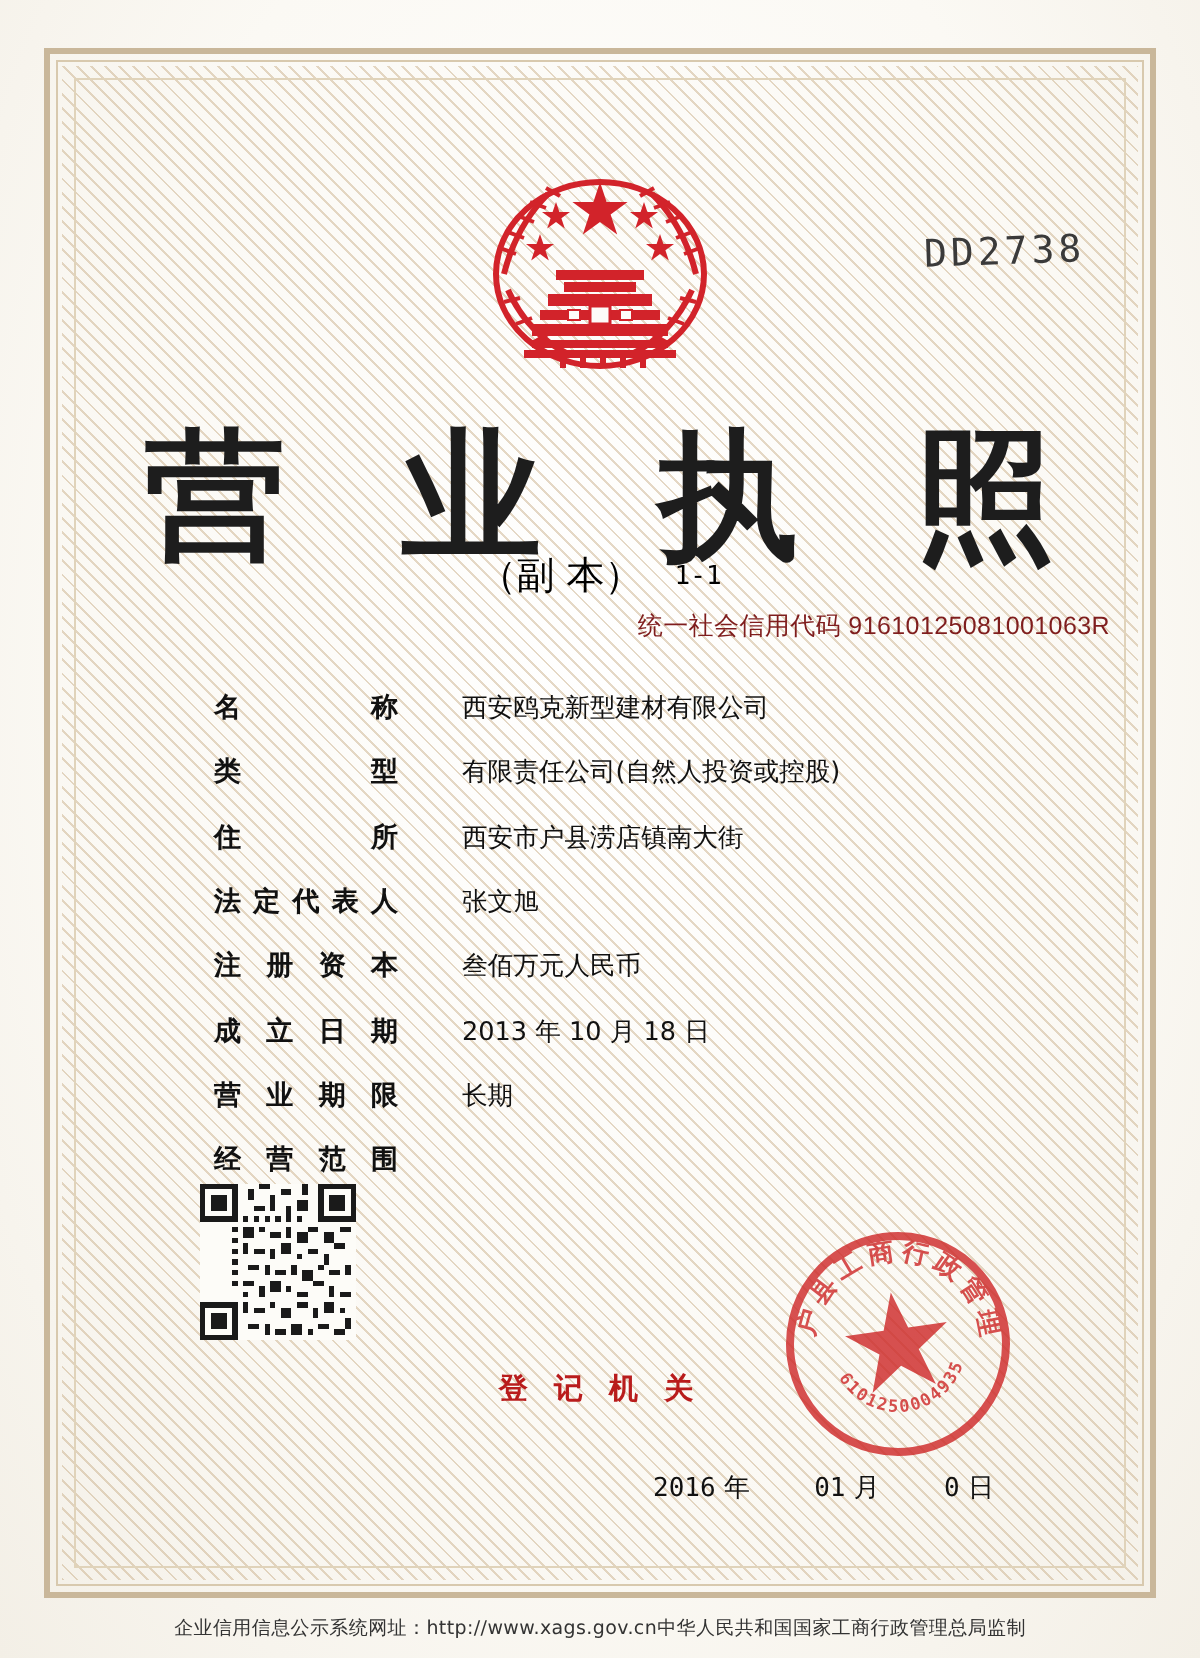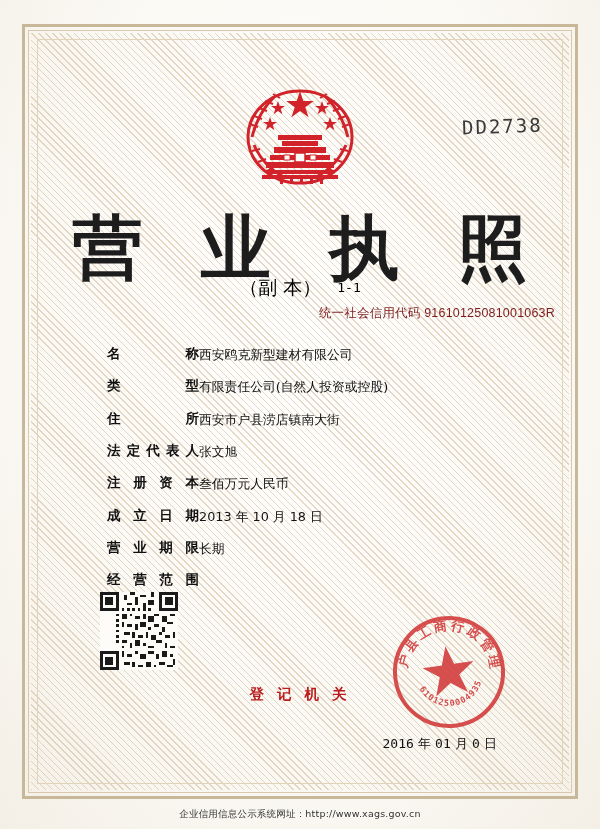--- a/index.html
+++ b/index.html
@@ -170,20 +170,21 @@
   .field-label.wide {
     letter-spacing: 0;
   }
   .field-label span { display: inline-block; }
   .field-value {
     font-size: 12.8px;
     color: #111;
     line-height: 1.55;
     font-family: "DejaVu Sans", sans-serif;
     max-width: 340px;
+    padding-left: 32px;
   }
 
   
   .qr {
     position: absolute;
     left: 55px;
     top: 545px;
     width: 78px;
     height: 78px;
   }
@@ -204,21 +205,21 @@
 
   
   .datefoot {
     position: absolute;
     right: 58px;
     top: 688px;
     font-size: 13px;
     color: #111;
     font-family: "DejaVu Sans", sans-serif;
   }
-  .datefoot .num { font-family: "DejaVu Sans Mono", monospace; }
+  .datefoot .num { font-family: "DejaVu Sans Mono", monospace; margin-left: 28px; }
 
   
   .seal {
     position: absolute;
     right: 46px;
     top: 565px;
     width: 120px;
     height: 120px;
     transform: rotate(-8deg);
     opacity: .82;
@@ -522,14 +523,15 @@
       <span class="num">0</span>
       <span>日</span>
     </div>
 
   </div>
 
   <div class="footer">
     <div class="left">
       <span>企业信用信息公示系统网址：</span><a href="#">http://www.xags.gov.cn</a>
     </div>
+    <div class="right">中华人民共和国国家工商行政管理总局监制</div>
   </div>
 </div>
 
 </body></html>

